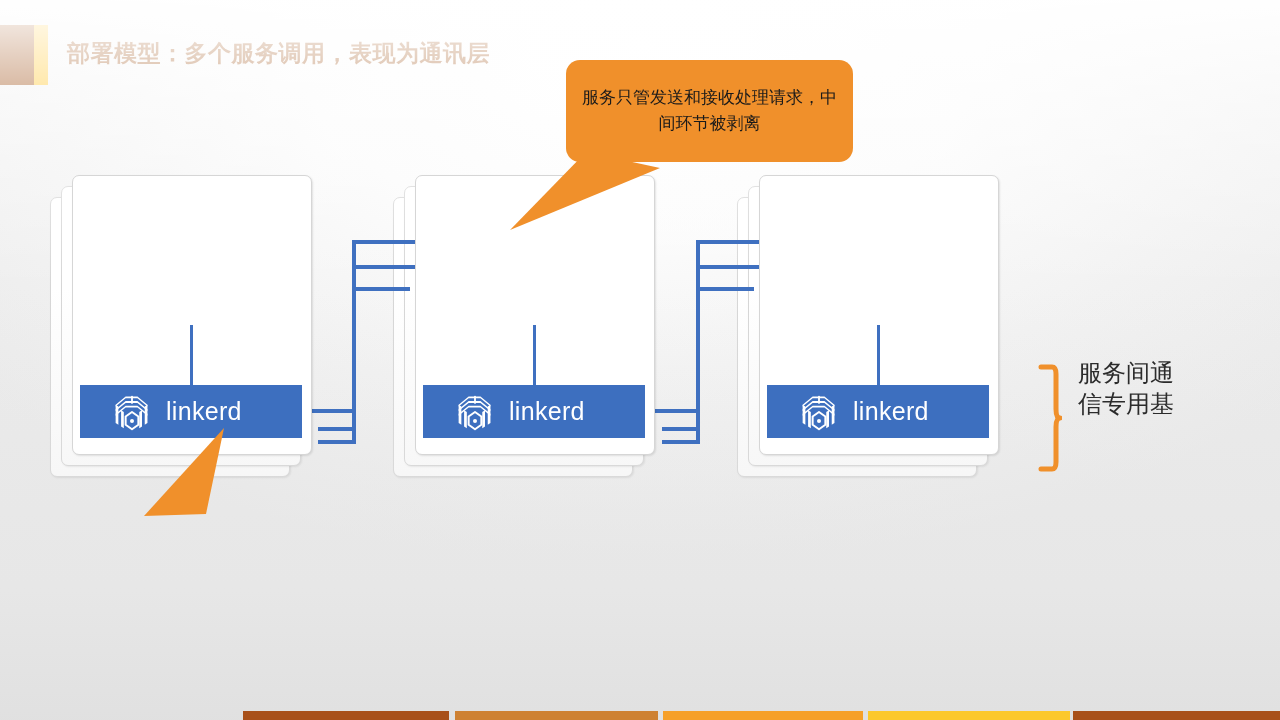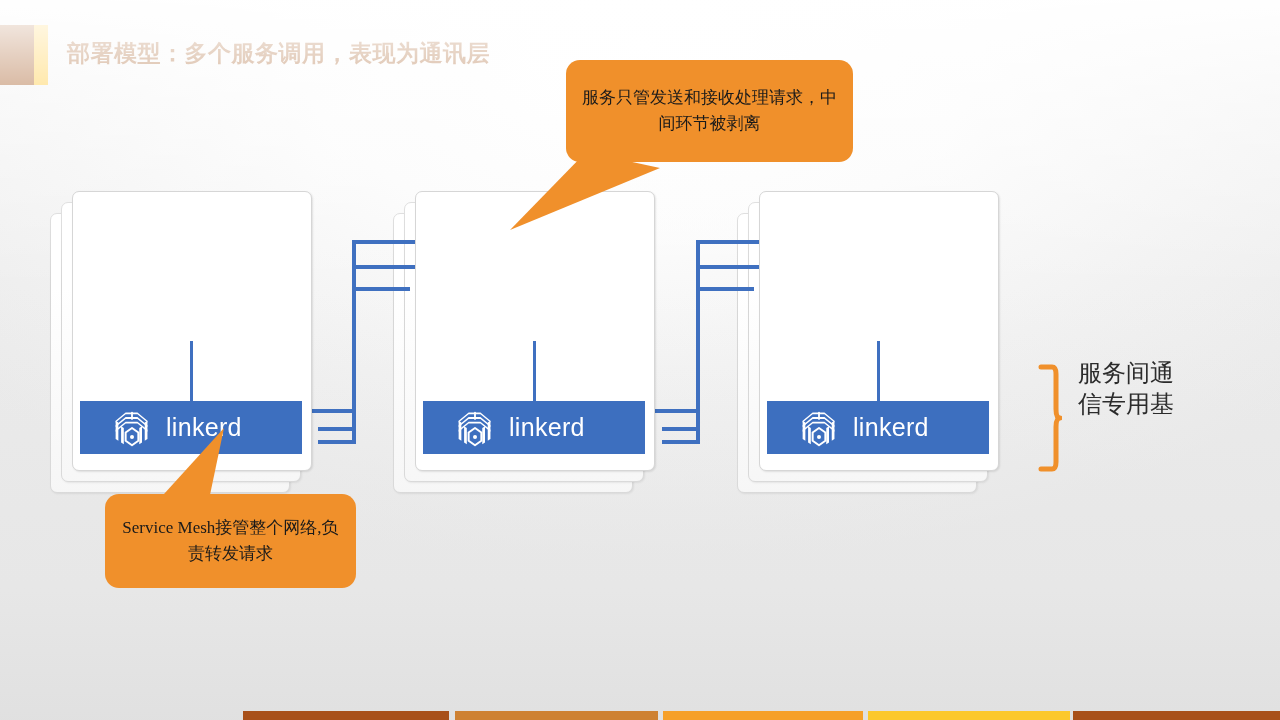--- a/index.html
+++ b/index.html
@@ -24,21 +24,21 @@
   
   .title-bar-brown{position:absolute;left:0;top:25px;width:34px;height:60px;background:#A0521A;}
   .title-bar-yellow{position:absolute;left:34px;top:25px;width:14px;height:60px;background:#FFC62E;}
   .title-text{
     position:absolute;left:67px;top:38px;
     font-size:23px;font-weight:bold;color:#A35A22;
     letter-spacing:.5px;white-space:nowrap;
   }
 
   
-  .stack{position:absolute;width:262px;height:300px;margin-top:16px;}
+  .stack{position:absolute;width:262px;height:300px;}
   .sheet{
     position:absolute;background:#ffffff;border:1px solid #d6d6d6;border-radius:7px;
     box-shadow:1px 1px 2px rgba(0,0,0,.10);
   }
   .sheet.s3{left:0;  top:22px; width:238px;height:278px;}
   .sheet.s2{left:11px;top:11px; width:238px;height:278px;}
   .sheet.s1{left:22px;top:0;    width:238px;height:278px;z-index:2;}
   .inst-box{
     position:absolute;left:30px;top:8px;width:222px;height:142px;
     border:3px solid #3F70C0;background:#F0F0F0;border-radius:2px;
@@ -59,21 +59,21 @@
     font-family:"Liberation Sans","DejaVu Sans",sans-serif;
   }
 
   
   .wire{position:absolute;background:#3F70C0;z-index:1;}
 
   
   .callout{
     position:absolute;background:#F0902B;border-radius:14px;
     color:#1a1a1a;text-align:center;z-index:8;
-    display:flex;align-items:center;justify-content:center;font-family:Liberation Serif, serif;
+    display:flex;align-items:center;justify-content:center;
   }
   .callout-top{left:566px;top:60px;width:287px;height:102px;}
   .callout-top .txt{font-size:17px;line-height:1.55;padding:0 16px;}
   .callout-bl{left:105px;top:494px;width:251px;height:94px;}
   .callout-bl .txt{font-size:17px;line-height:1.55;padding:0 12px;}
   .tail{position:absolute;z-index:7;}
 
   
   .brace{position:absolute;left:1036px;top:363px;width:26px;height:110px;z-index:6;}
   .right-label{
@@ -200,23 +200,20 @@
   <svg class="tail" style="left:490px;top:140px;width:220px;height:100px;" viewBox="0 0 220 100">
     <polygon points="96,12 170,28 20,90" fill="#F0902B"></polygon>
   </svg>
   <div class="callout callout-top">
     <div class="txt">服务只管发送和接收处理请求，中间环节被剥离</div>
   </div>
 
   <svg class="tail" style="left:110px;top:420px;width:180px;height:110px;" viewBox="0 0 180 110">
     <polygon points="114,8 34,96 96,94" fill="#F0902B"></polygon>
   </svg>
-  <div class="callout callout-bl">
-    <div class="txt">Service Mesh接管整个网络,负责转发请求</div>
-  </div>
 
   <svg class="brace" viewBox="0 0 26 110" fill="none" stroke="#F0902B" stroke-width="5" stroke-linecap="round" stroke-linejoin="round">
     <path d="M5 4 L16 4 Q20 4 20 11 L20 46 Q20 55 24 55 Q20 55 20 64 L20 99 Q20 106 16 106 L5 106"></path>
   </svg>
   <div class="right-label">
     <span>服务间通</span><br>
     <span>信专用基</span><br>
   </div>
 
   <div id="sheen"></div>

